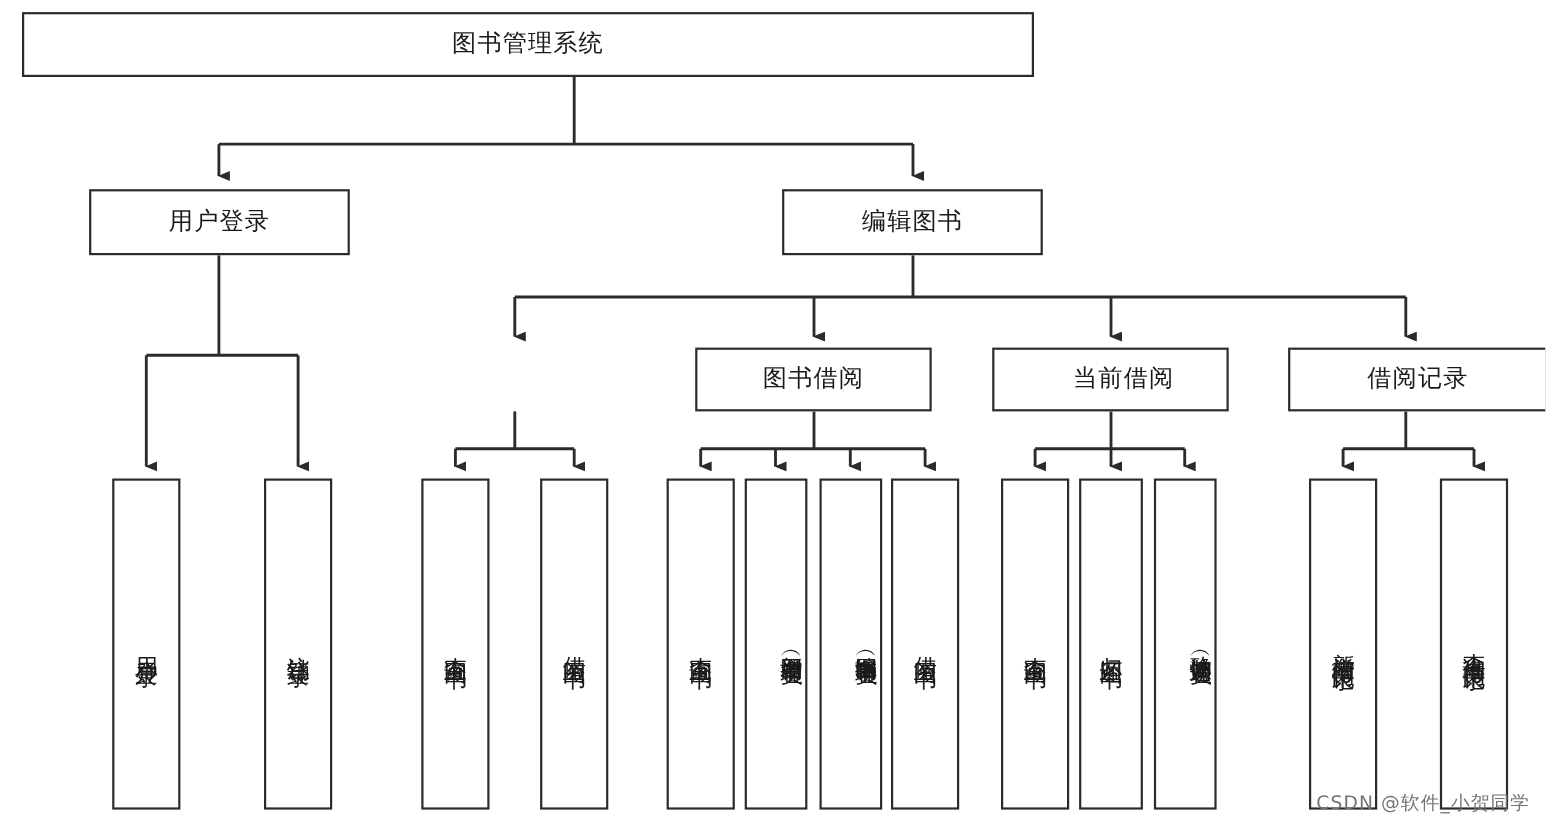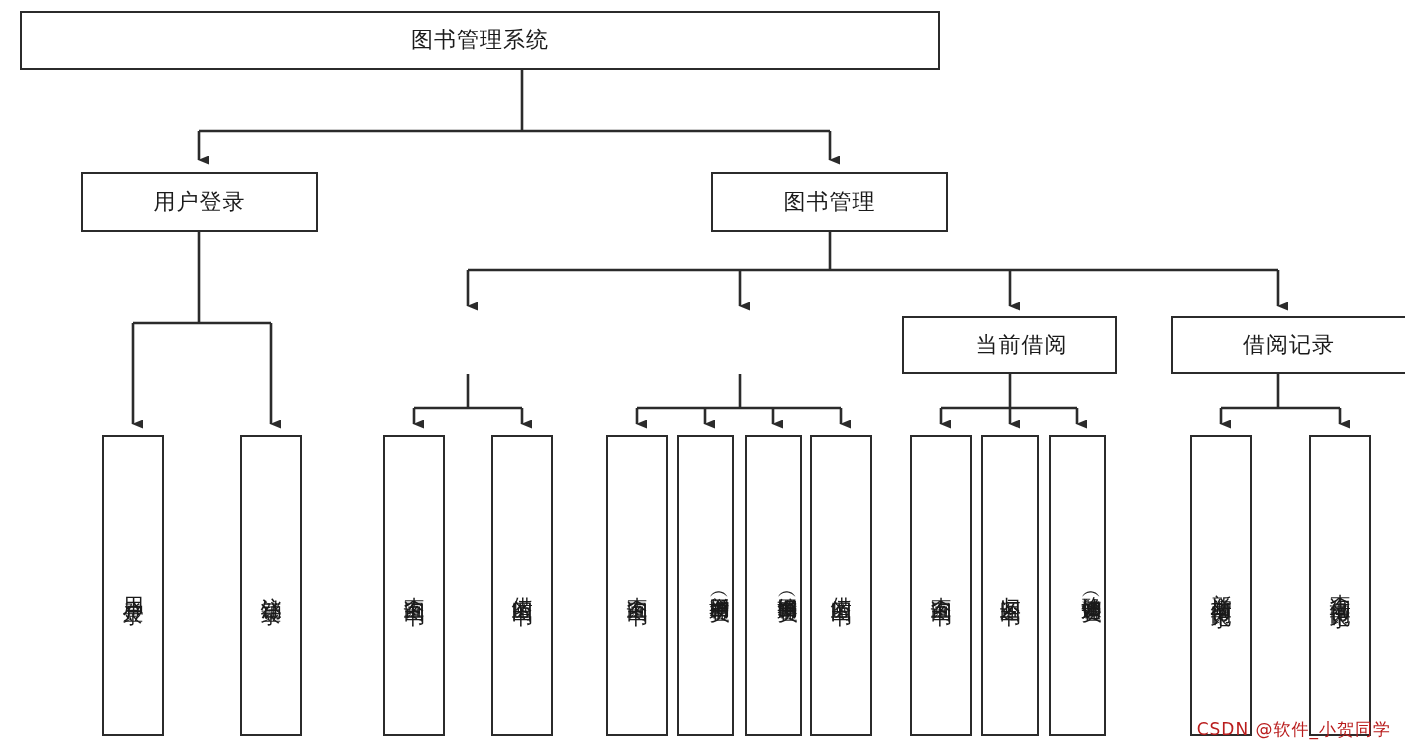--- a/index.html
+++ b/index.html
@@ -56,21 +56,21 @@
     width: 1405px;
     height: 747px;
     z-index: 1;
     pointer-events: none;
   }
   .watermark {
     position: absolute;
     right: 14px;
     bottom: 6px;
     font-size: 17px;
-    color: #b91c1c;
+    color: #737373;
     letter-spacing: 1px;
     z-index: 5;
     white-space: nowrap;
   }
 </style>
 </head>
 <body>
 
 <div id="canvas">
 
@@ -120,22 +120,23 @@
       <path d="M1278,374 L1278,408"></path>
       <path d="M1221,408 L1340,408"></path>
       <path d="M1221,408 L1221,424" marker-end="url(#arrow)"></path>
       <path d="M1340,408 L1340,424" marker-end="url(#arrow)"></path>
     </g>
   </svg>
 
   <div class="node horiz" style="left:20px; top:11px; width:920px; height:59px;">图书管理系统</div>
 
   <div class="node horiz" style="left:81px; top:172px; width:237px; height:60px;">用户登录</div>
-  <div class="node horiz" style="left:711px; top:172px; width:237px; height:60px;">图书管理</div>
+  <div class="node horiz" style="left:711px; top:172px; width:237px; height:60px;">编辑图书</div>
 
+  <div class="node horiz" style="left:632px; top:316px; width:215px; height:58px;">图书借阅</div>
   <div class="node horiz" style="left:902px; top:316px; width:215px; height:58px;padding-left:24px;">当前借阅</div>
   <div class="node horiz" style="left:1171px; top:316px; width:236px; height:58px;">借阅记录</div>
 
   <div class="node vert" style="left:102px; top:435px; width:62px; height:301px;">用户登录</div>
   <div class="node vert" style="left:240px; top:435px; width:62px; height:301px;">注销登录</div>
 
   <div class="node vert" style="left:383px; top:435px; width:62px; height:301px;">查询图书</div>
   <div class="node vert" style="left:491px; top:435px; width:62px; height:301px;">借阅图书</div>
 
   <div class="node vert" style="left:606px; top:435px; width:62px; height:301px;">查询图书</div>

